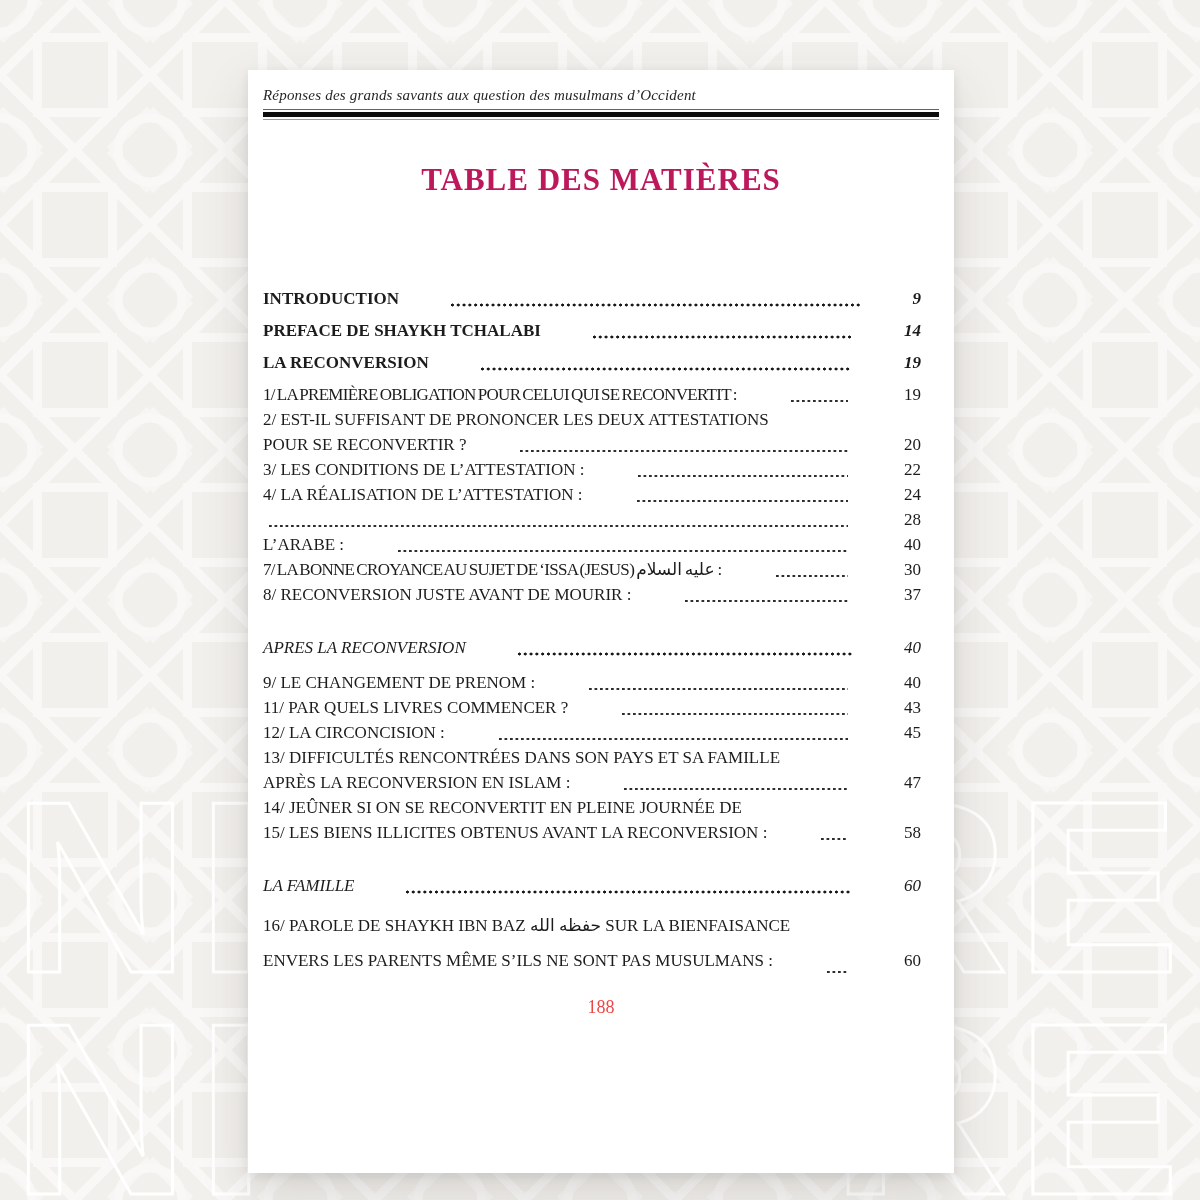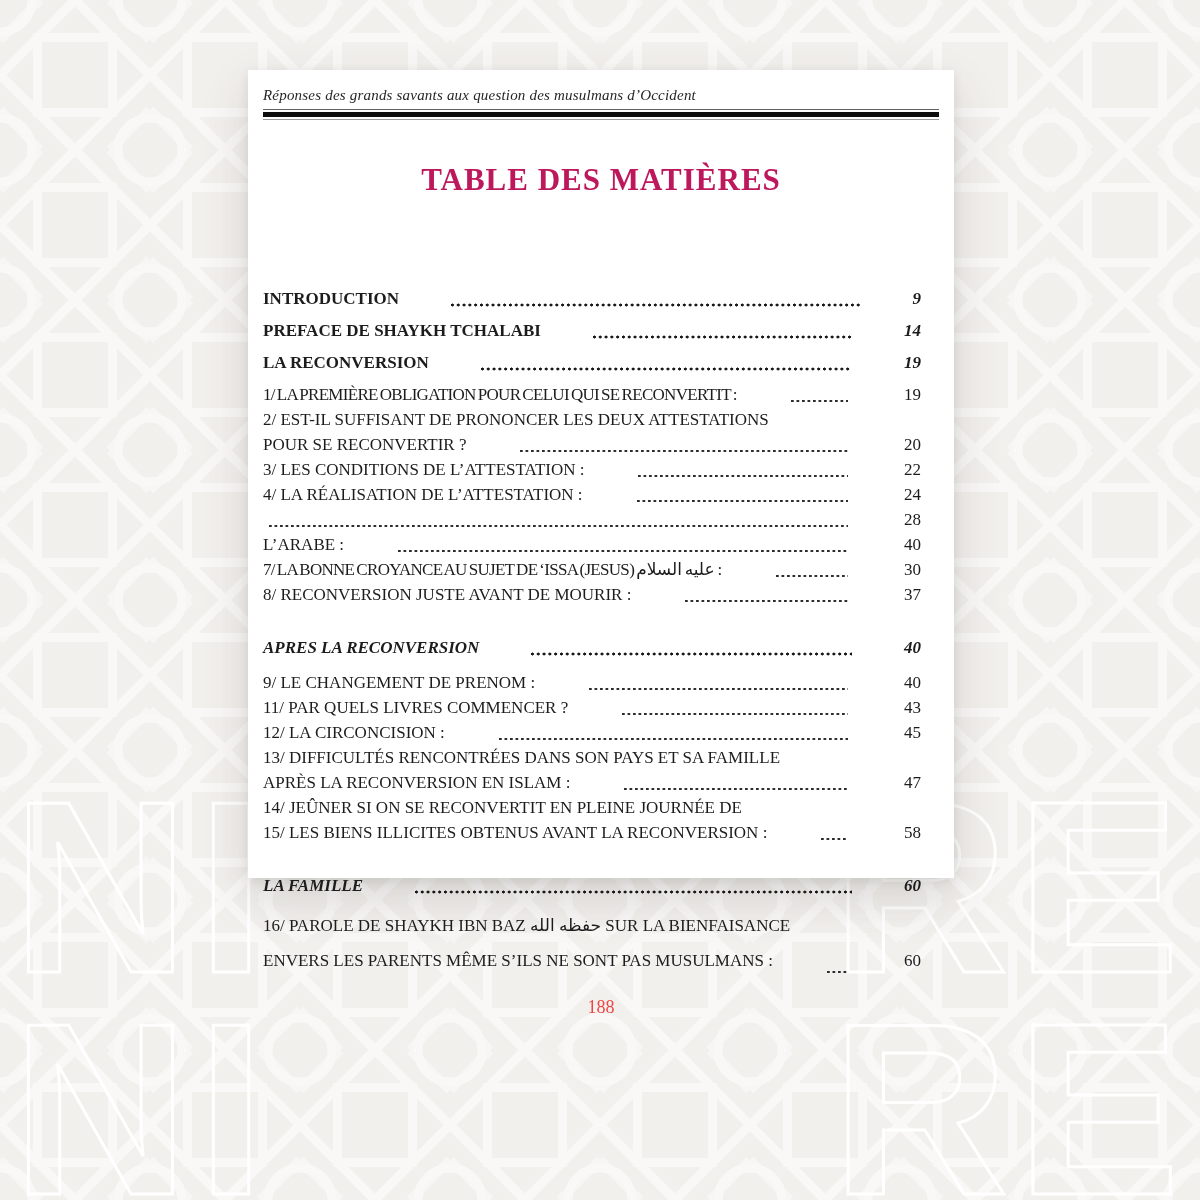--- a/index.html
+++ b/index.html
@@ -26,21 +26,21 @@
     -webkit-text-stroke: 3px rgba(255,255,255,0.95);
     text-stroke: 3px rgba(255,255,255,0.95);
   }
   .wm-row-1 { top: 778px; }
   .wm-row-2 { top: 1000px; }
 
   
   .page {
     position: absolute; z-index: 2;
     left: 248px; top: 70px;
-    width: 706px; height: 808px;
+    width: 706px; height: 1103px;
     background: #ffffff;
     box-shadow: 0 20px 45px rgba(60,55,50,0.16), 0 3px 10px rgba(60,55,50,0.10);
     padding: 15px 15px 0 15px;
   }
 
   .running-header {
     font-style: italic;
     font-size: 15px;
     line-height: 20px;
     color: #262626;
@@ -66,21 +66,21 @@
   }
 
   .toc { margin-top: 86px; padding-right: 18px; }
 
   .entry { font-size: 17px; line-height: 25px; }
   .entry .row { display: flex; align-items: baseline; gap: 48px; }
   .entry .t { white-space: nowrap; font-family: "Liberation Serif", "DejaVu Sans", serif; }
 
   .entry.h  { font-weight: bold; margin: 7px 0; }
   .entry.h .pg { font-style: italic; padding-left: 1px; }
-  .entry.hi { font-weight: bold; font-style: italic; margin-bottom: 10px; }
+  .entry.hi { font-weight: normal; font-style: italic; margin-bottom: 10px; }
   .entry.hi .pg { padding-left: 1px; }
   .entry.gap { margin-top: 28px; }
   .entry.loose { line-height: 35px; }
   .entry.cond .t { letter-spacing: -0.7px; word-spacing: -1.5px; }
 
   .leader {
     flex: 1 1 auto; min-width: 8px; height: 4px;
     align-self: flex-end; margin: 0 3px 4px 6px;
     background-image: radial-gradient(circle at 1.5px 2px, #2d2d2d 1.25px, rgba(0,0,0,0) 1.5px);
     background-size: 5.5px 4px;

